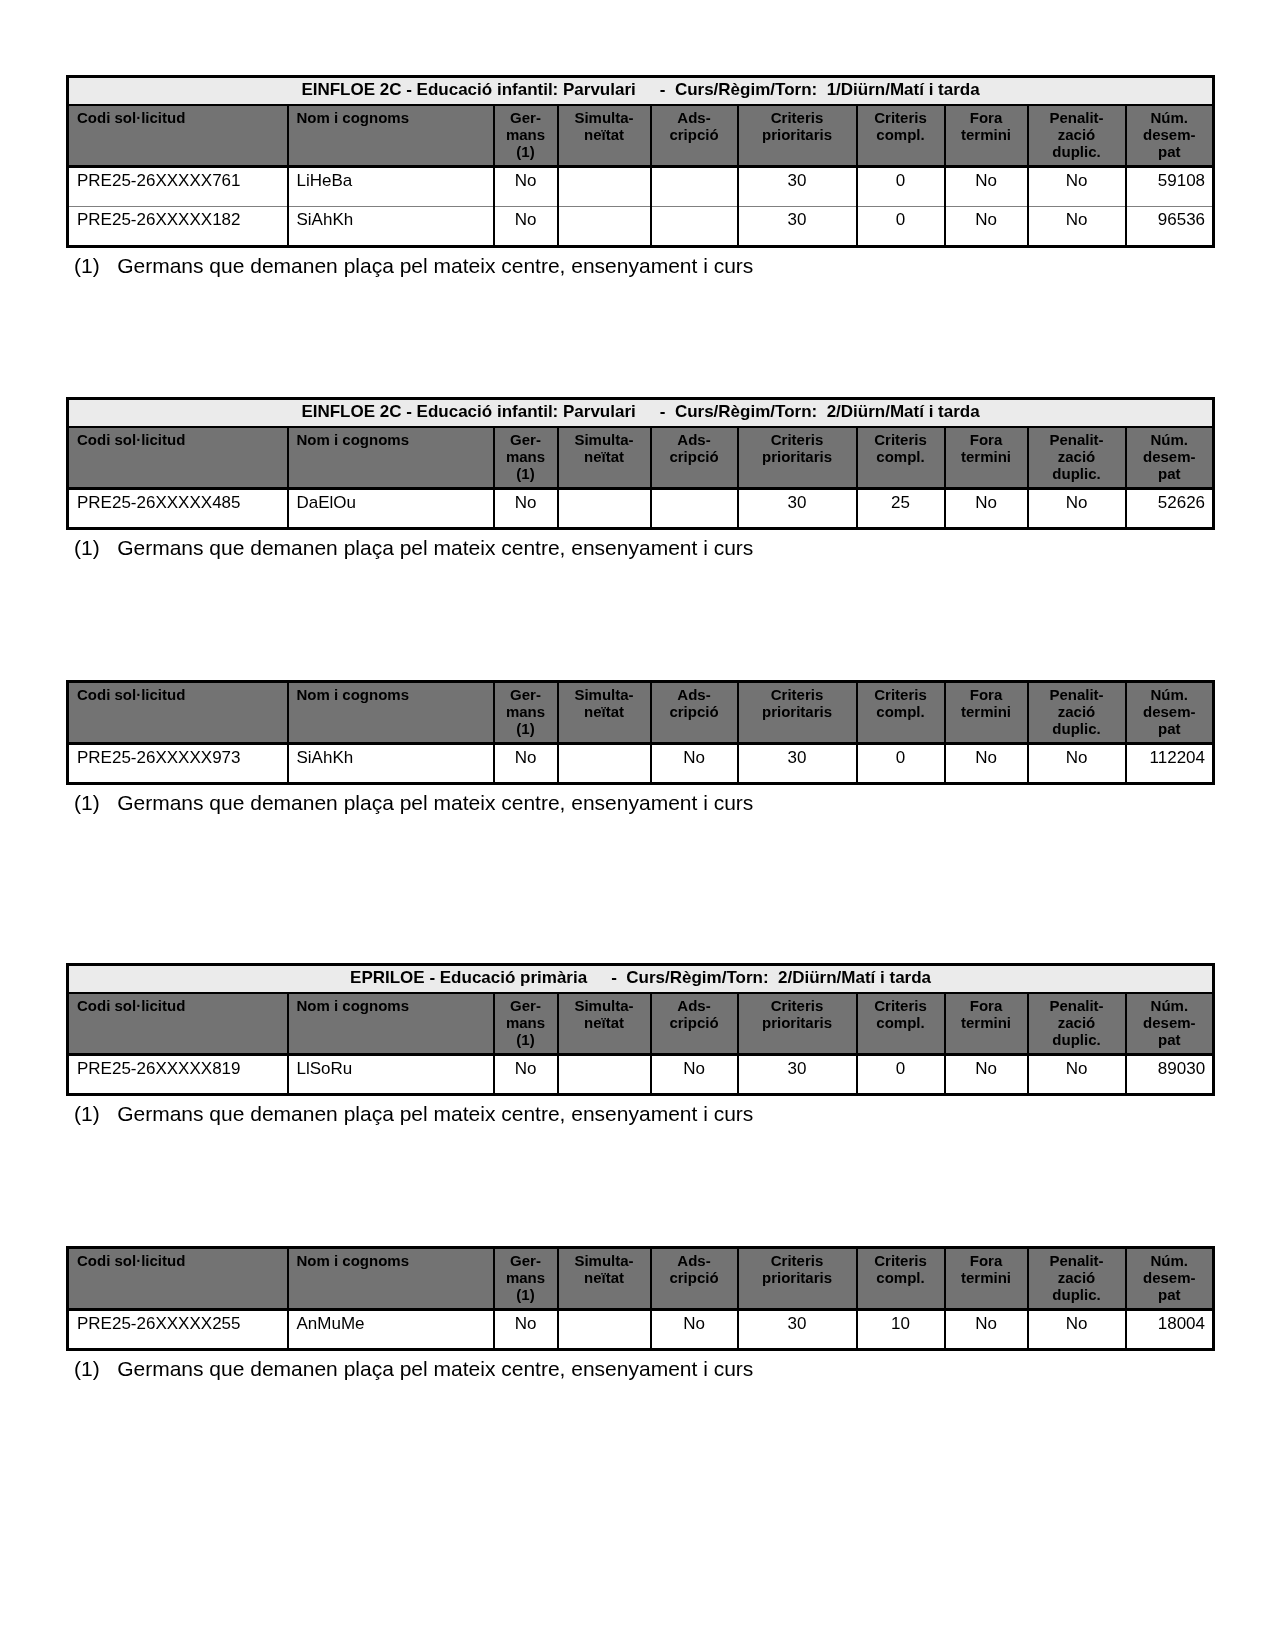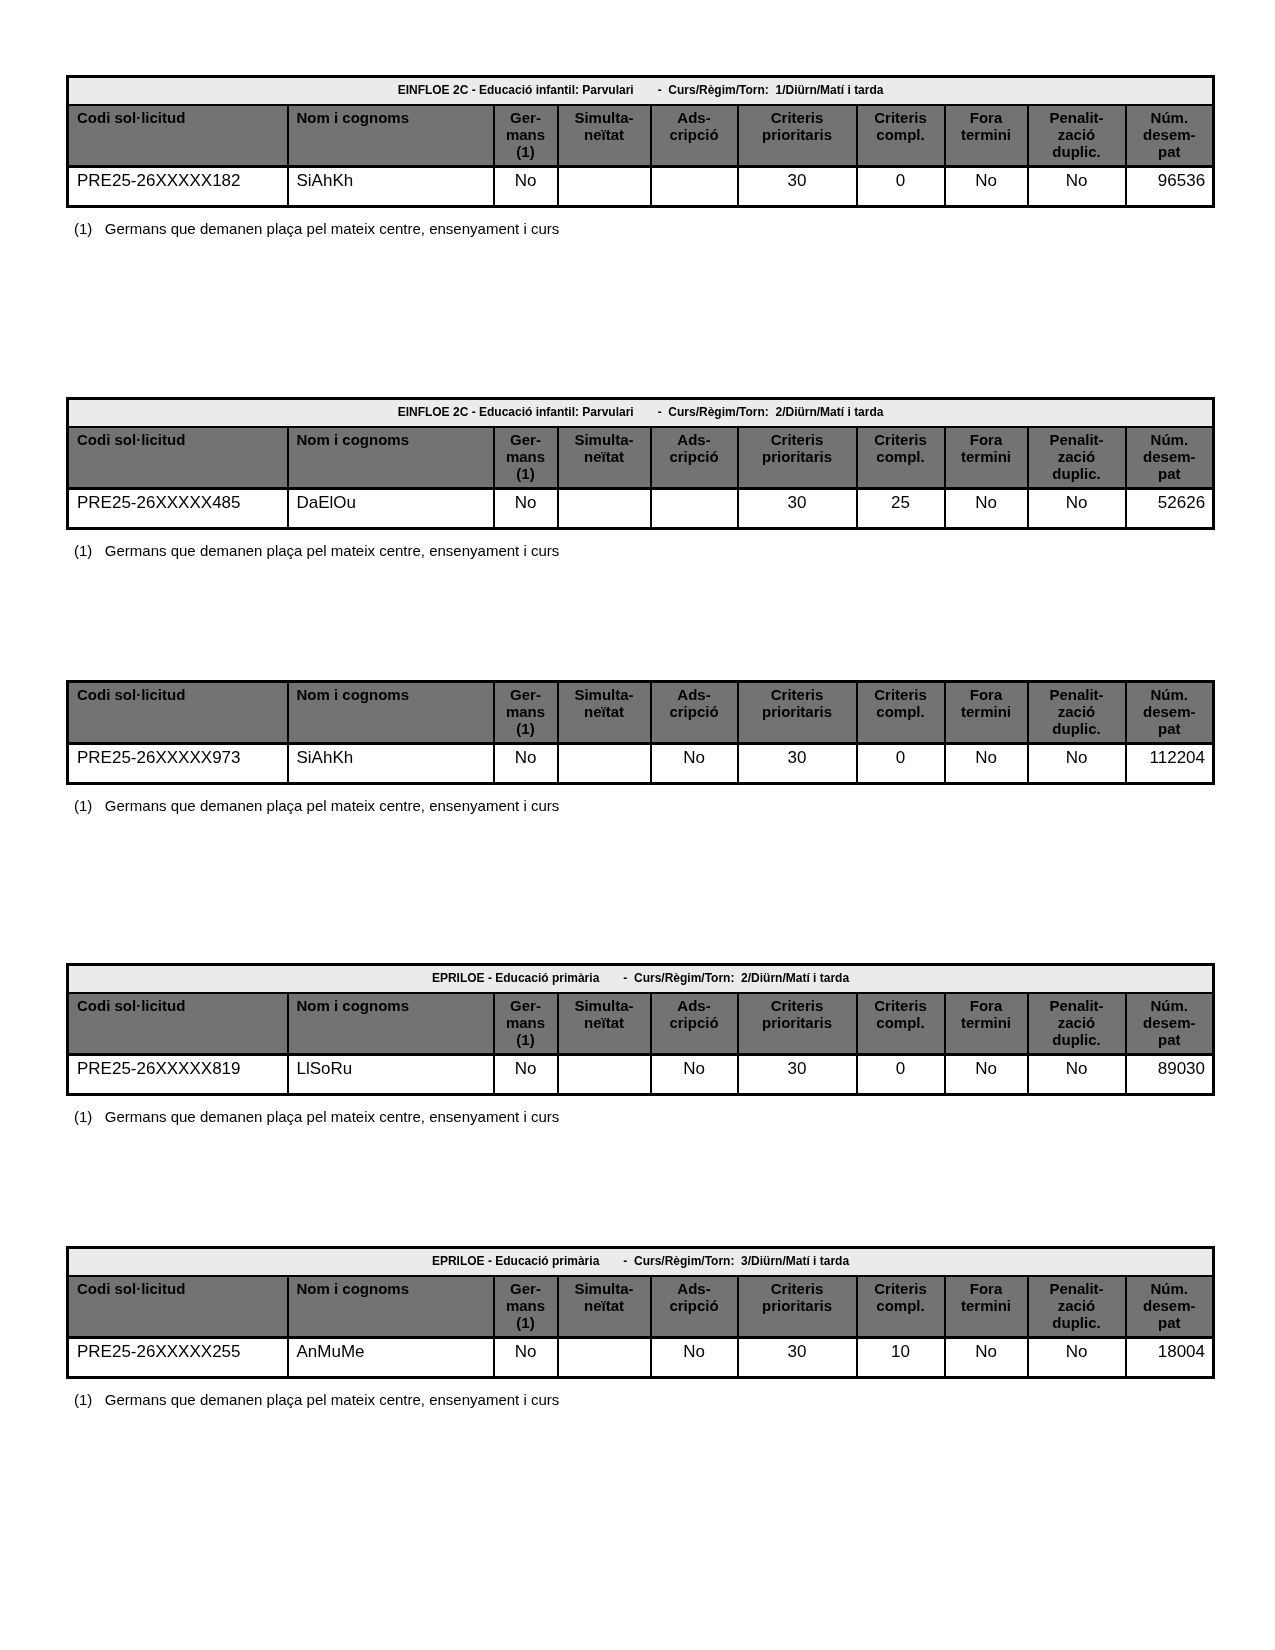--- a/index.html
+++ b/index.html
@@ -40,21 +40,21 @@
   .col-fora-termini { width: 83px; }
   .col-penalitzacio-duplic { width: 98px; }
   .col-num-desempat { width: 88px; }
 
   
   tr.title-row th {
     background: #ebebeb;
     border: 2px solid #000;
     border-bottom: 2px solid #000;
     height: 28px;
-    font-size: 12px;
+    font-size: 17px;
     font-weight: bold;
     text-align: center;
     vertical-align: middle;
     padding: 1px 0 2px 0;
     white-space: nowrap;
   }
   .t-ens, .t-curs { white-space: pre; }
   .t-curs { margin-left: 24px; }
 
   
@@ -95,23 +95,23 @@
   table.tbl tbody td:nth-child(2) {
     text-align: left;
     padding-left: 8px;
   }
   table.tbl tbody td:nth-child(10) {
     text-align: right;
     padding-right: 7px;
   }
 
   .footnote {
-    margin-top: 12px;
+    margin-top: 6px;
     padding-left: 8px;
-    font-size: 15px;
+    font-size: 21px;
     white-space: pre;
   }
 </style>
 </head>
 <body>
 
   <div class="block" style="top: 75px;">
     <table class="tbl">
       <colgroup>
         <col class="col-codi">
@@ -149,20 +149,32 @@
 termini</th>
           <th>Penalit-
 zació
 duplic.</th>
           <th>Núm.
 desem-
 pat</th>
         </tr>
       </thead>
       <tbody>
+        <tr>
+          <td>PRE25-26XXXXX761</td>
+          <td>LiHeBa</td>
+          <td>No</td>
+          <td></td>
+          <td></td>
+          <td>30</td>
+          <td>0</td>
+          <td>No</td>
+          <td>No</td>
+          <td>59108</td>
+        </tr>
         <tr>
           <td>PRE25-26XXXXX182</td>
           <td>SiAhKh</td>
           <td>No</td>
           <td></td>
           <td></td>
           <td>30</td>
           <td>0</td>
           <td>No</td>
           <td>No</td>
@@ -362,25 +374,20 @@
         <col class="col-germans">
         <col class="col-simultaneitat">
         <col class="col-adscripcio">
         <col class="col-criteris-prioritaris">
         <col class="col-criteris-compl">
         <col class="col-fora-termini">
         <col class="col-penalitzacio-duplic">
         <col class="col-num-desempat">
       </colgroup>
       <thead>
-        <tr class="title-row">
-          <th colspan="10">
-            <span class="t-ens">EPRILOE - Educació primària</span><span class="t-curs">-  Curs/Règim/Torn:  3/Diürn/Matí i tarda</span>
-          </th>
-        </tr>
         <tr class="head-row">
           <th>Codi sol·licitud</th>
           <th>Nom i cognoms</th>
           <th>Ger-
 mans
 (1)</th>
           <th>Simulta-
 neïtat</th>
           <th>Ads-
 cripció</th>

